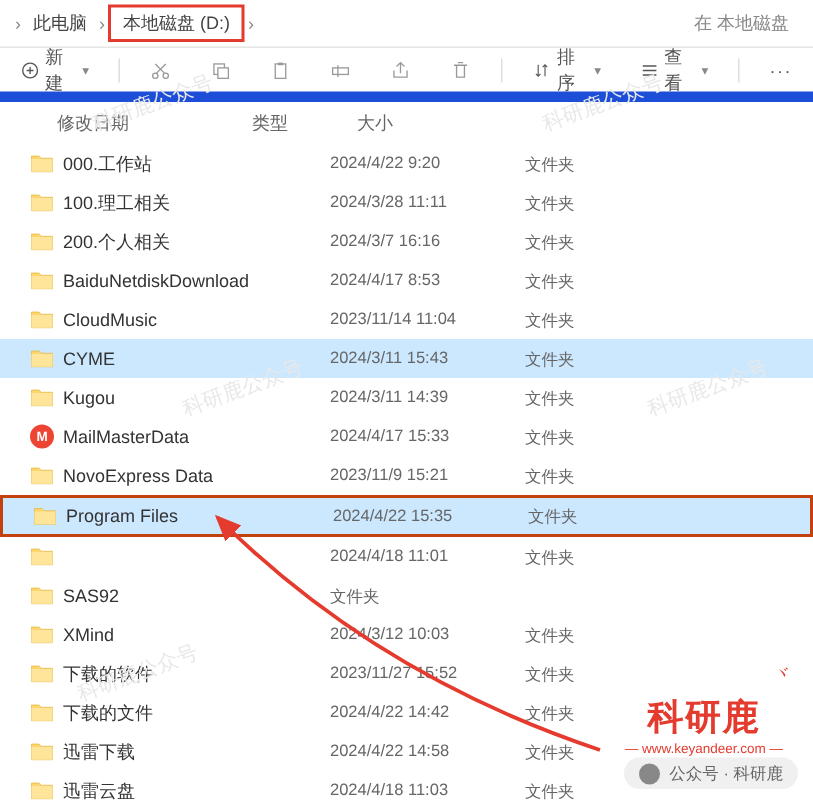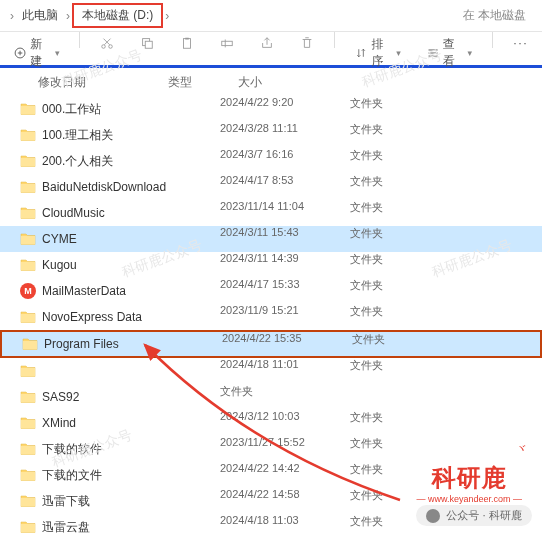--- a/index.html
+++ b/index.html
@@ -2,31 +2,31 @@
 <html><head>
 <meta charset="utf-8">
 <style>
 *{margin:0;padding:0;box-sizing:border-box}
 body{font-family:"Microsoft YaHei","PingFang SC",Arial,sans-serif;font-size:12px;color:#333;background:#fff;width:542px;height:534px;overflow:hidden;position:relative}
 .breadcrumb{display:flex;align-items:center;height:32px;padding:0 8px;border-bottom:1px solid #e5e5e5}
 .bc-item{padding:0 6px;color:#444}
 .bc-sep{color:#888;padding:0 2px}
 .bc-highlight{border:2px solid #e43b2e;padding:2px 8px}
 .search-hint{margin-left:auto;color:#888;padding-right:8px}
-.toolbar{display:flex;align-items:flex-start;height:36px;padding:0 8px;gap:14px;border-bottom:3px solid #1d4ed8}
+.toolbar{display:flex;align-items:center;height:36px;padding:0 8px;gap:14px;border-bottom:7px solid #1d4ed8}
 .tool-btn{display:flex;align-items:center;gap:4px;color:#555;cursor:pointer;padding:4px 6px}
 .tool-btn svg{width:14px;height:14px}
 .tool-sep{width:1px;height:16px;background:#ddd}
 .headers{display:flex;align-items:center;height:28px;padding:0 12px 0 38px;color:#666;font-size:12px}
 .col-name{flex:0 0 200px}
 .col-date{flex:0 0 130px}
 .col-type{flex:0 0 70px}
 .col-size{flex:0 0 60px}
 .file-list{}
-.file-row{display:flex;height:26px;padding:0 12px 0 20px}
+.file-row{display:flex;align-items:center;height:26px;padding:0 12px 0 20px}
 .file-row.selected{background:#cce8ff}
 .file-row.highlight{border:2px solid #c2410c;height:28px}
 .folder-icon{width:16px;height:14px;margin-right:6px;flex-shrink:0}
 .mail-icon{width:16px;height:16px;margin-right:6px;border-radius:50%;background:#e43;display:flex;align-items:center;justify-content:center;color:#fff;font-size:9px;font-weight:bold;flex-shrink:0}
 .file-row .col-name{display:flex;align-items:center;color:#333}
 .file-row .col-date{color:#666;font-size:11px}
 .file-row .col-type{color:#666;font-size:11px}
 .annotation-arrow{position:absolute;pointer-events:none}
 .watermark{position:absolute;right:20px;bottom:30px;text-align:center}
 .watermark-main{font-size:24px;font-weight:bold;color:#e43b2e;letter-spacing:1px}

